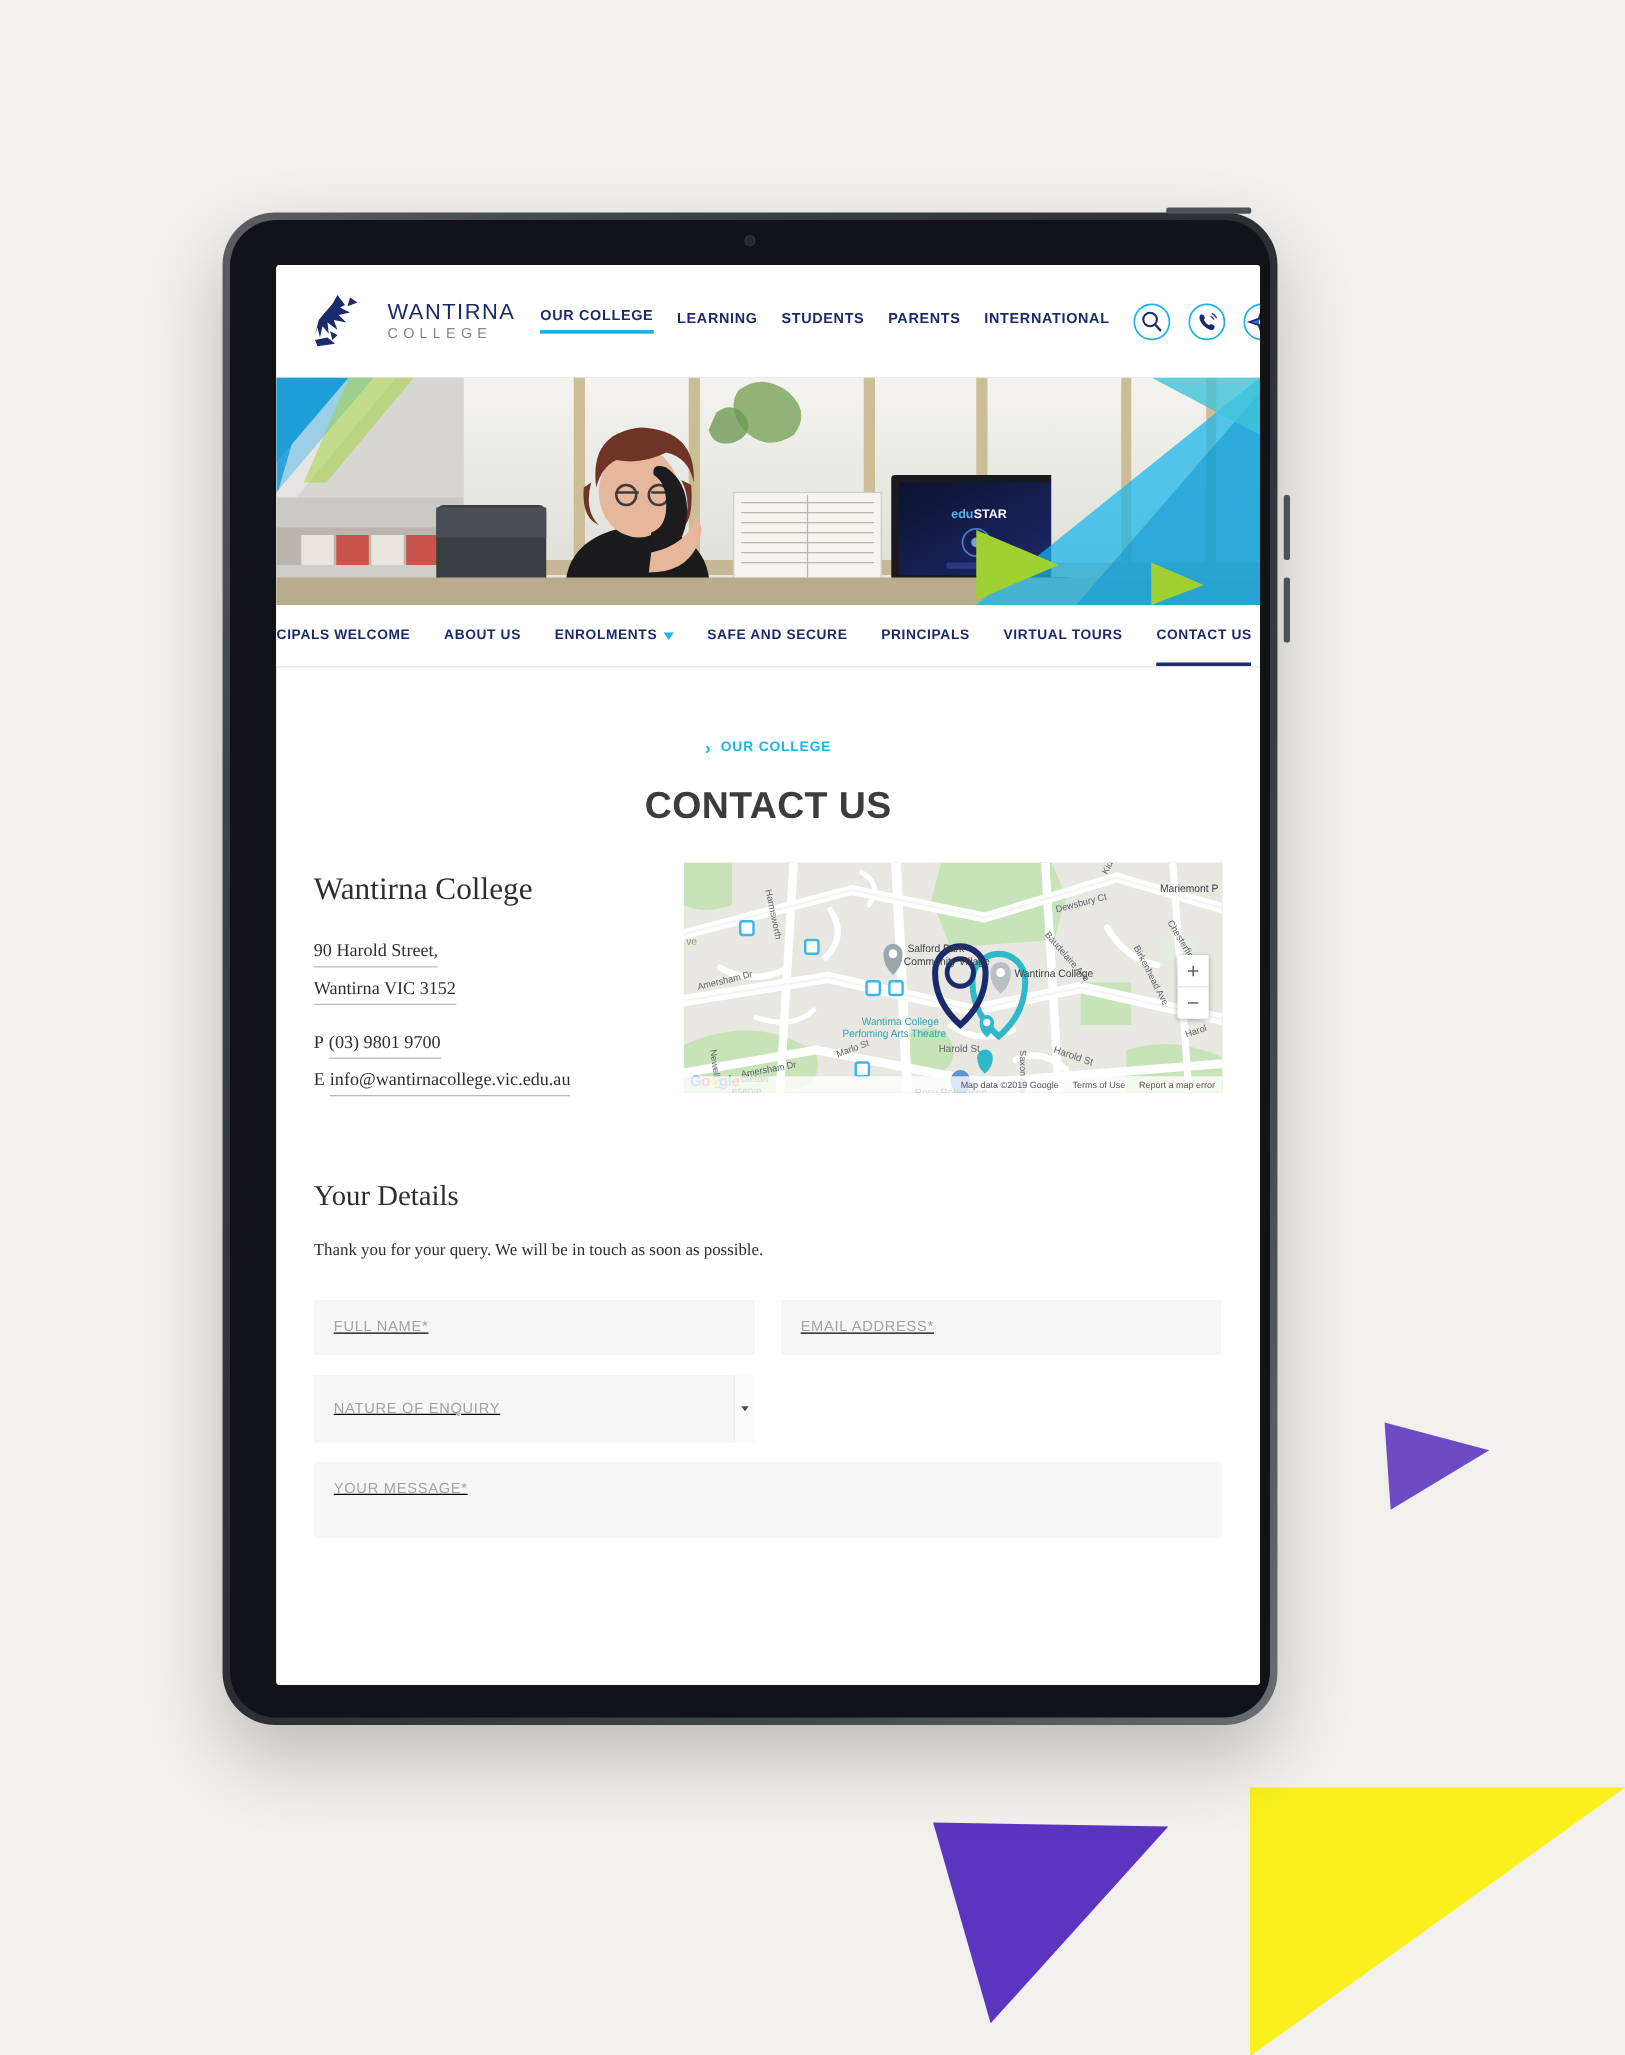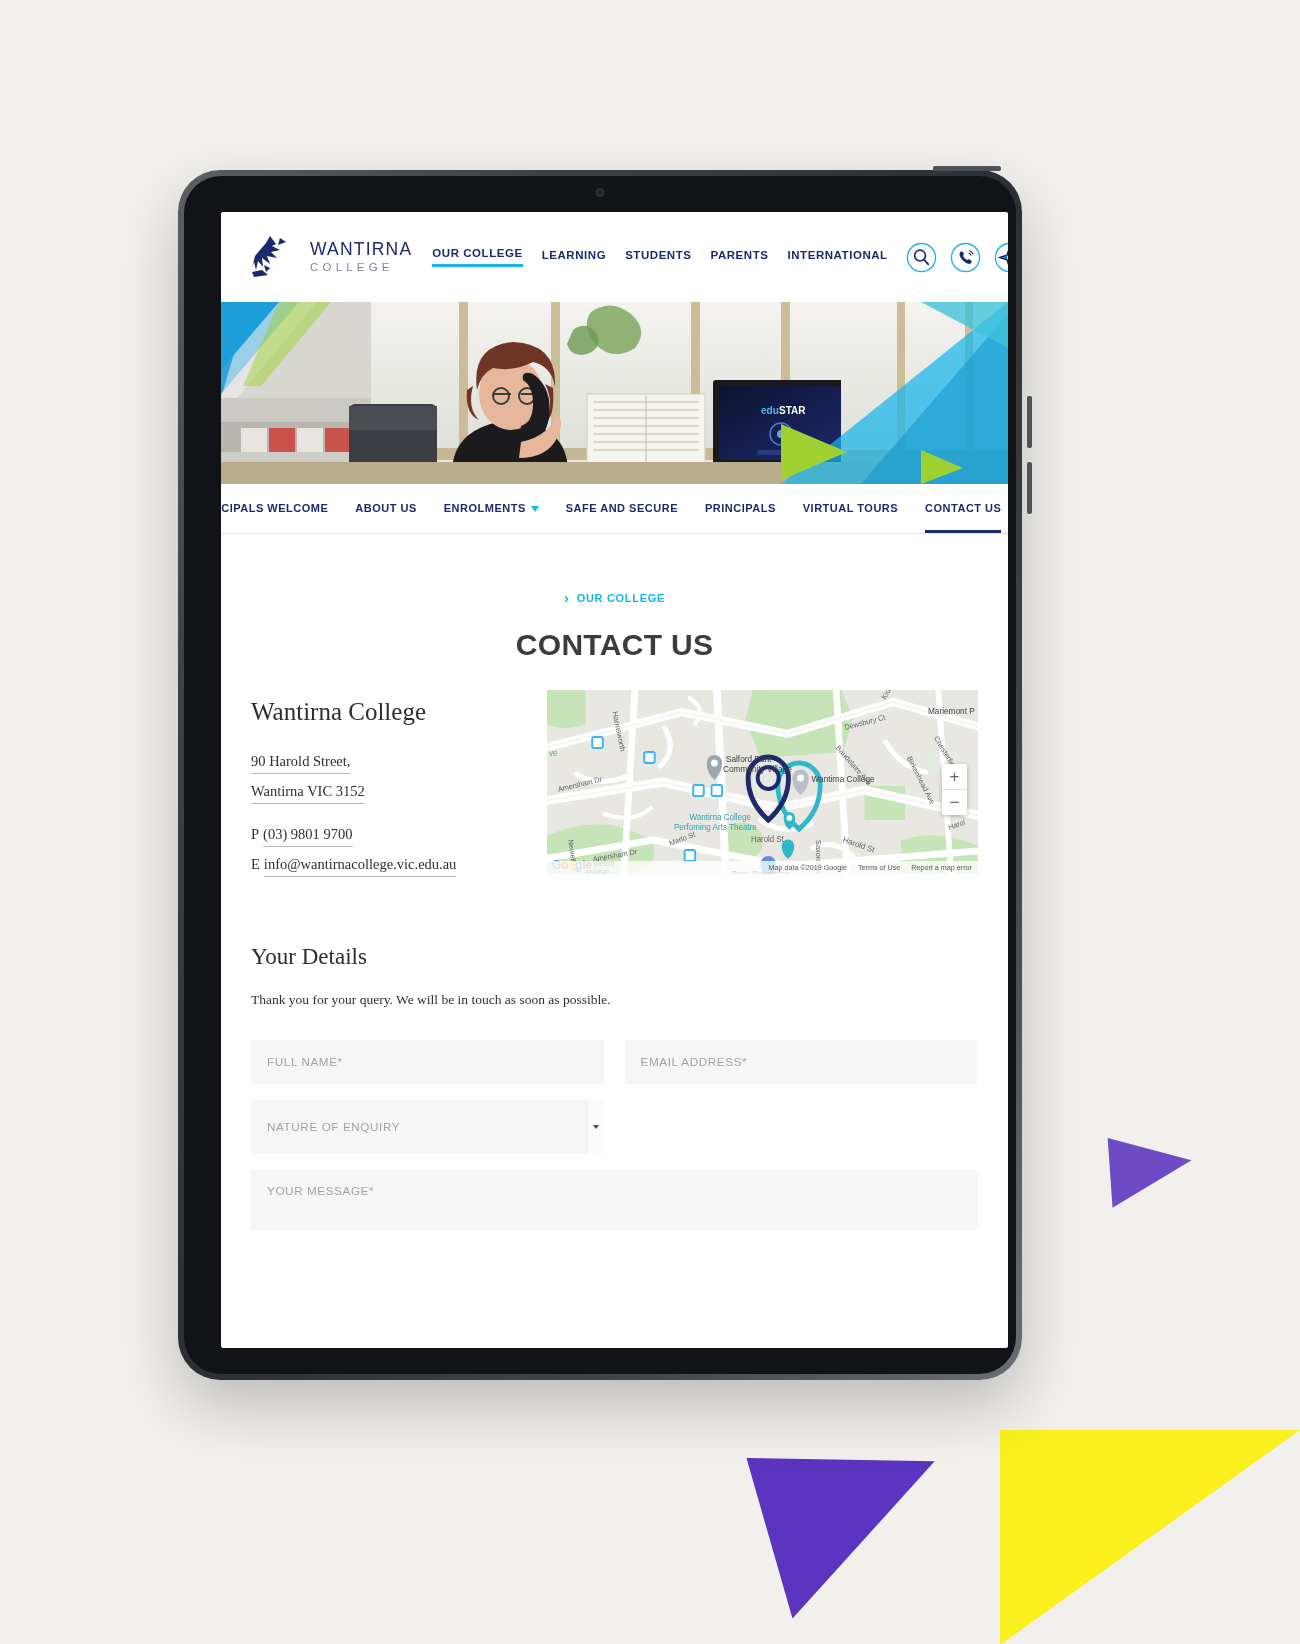--- a/index.html
+++ b/index.html
@@ -145,21 +145,21 @@
   #gmark{
     position:absolute;left:5px;bottom:2px;font-size:12px;font-weight:700;letter-spacing:-.3px;
   }
   #gmark .b{color:#4285F4}#gmark .r{color:#EA4335}#gmark .y{color:#FBBC05}
   #gmark .g{color:#34A853}
 
   
   #form-section{padding:0 30px;margin-top:58px;}
   #form-title{font-size:23px;color:#2e2e2e;margin:0;font-weight:400;}
   #form-intro{font-size:13.5px;color:#2e2e2e;margin:22px 0 0 0;}
-  #form-grid{display:flex;flex-wrap:wrap;gap:16px 21px;margin-top:32px;}
+  #form-grid{display:flex;flex-wrap:wrap;gap:16px 21px;margin-top:32px;text-decoration:underline;}
   .field{
     height:44px;background:#f6f6f6;border:none;box-sizing:border-box;
     padding:0 16px;display:flex;align-items:center;
     font-size:11.7px;letter-spacing:.6px;color:#a2a2a2;font-weight:400;
     font-family:"Liberation Sans",sans-serif;
   }
   .half{width:calc(50% - 11px);}
   .full{width:100%;height:44px;}
   #select-enquiry{position:relative;height:54px;align-items:center;}
   #select-arrow{

